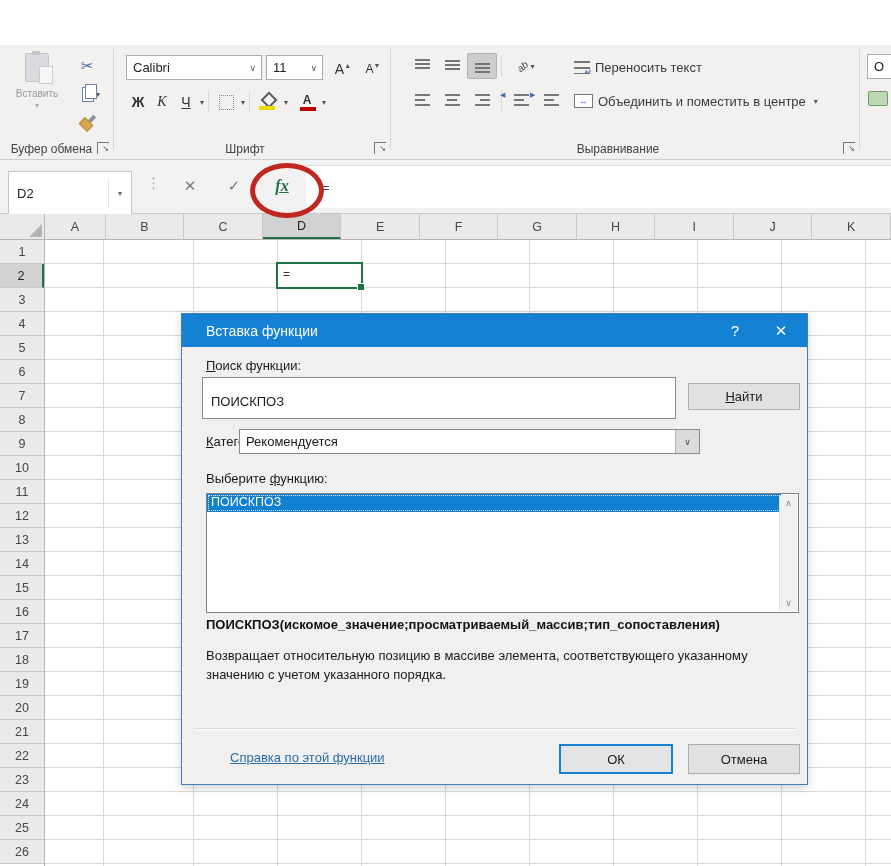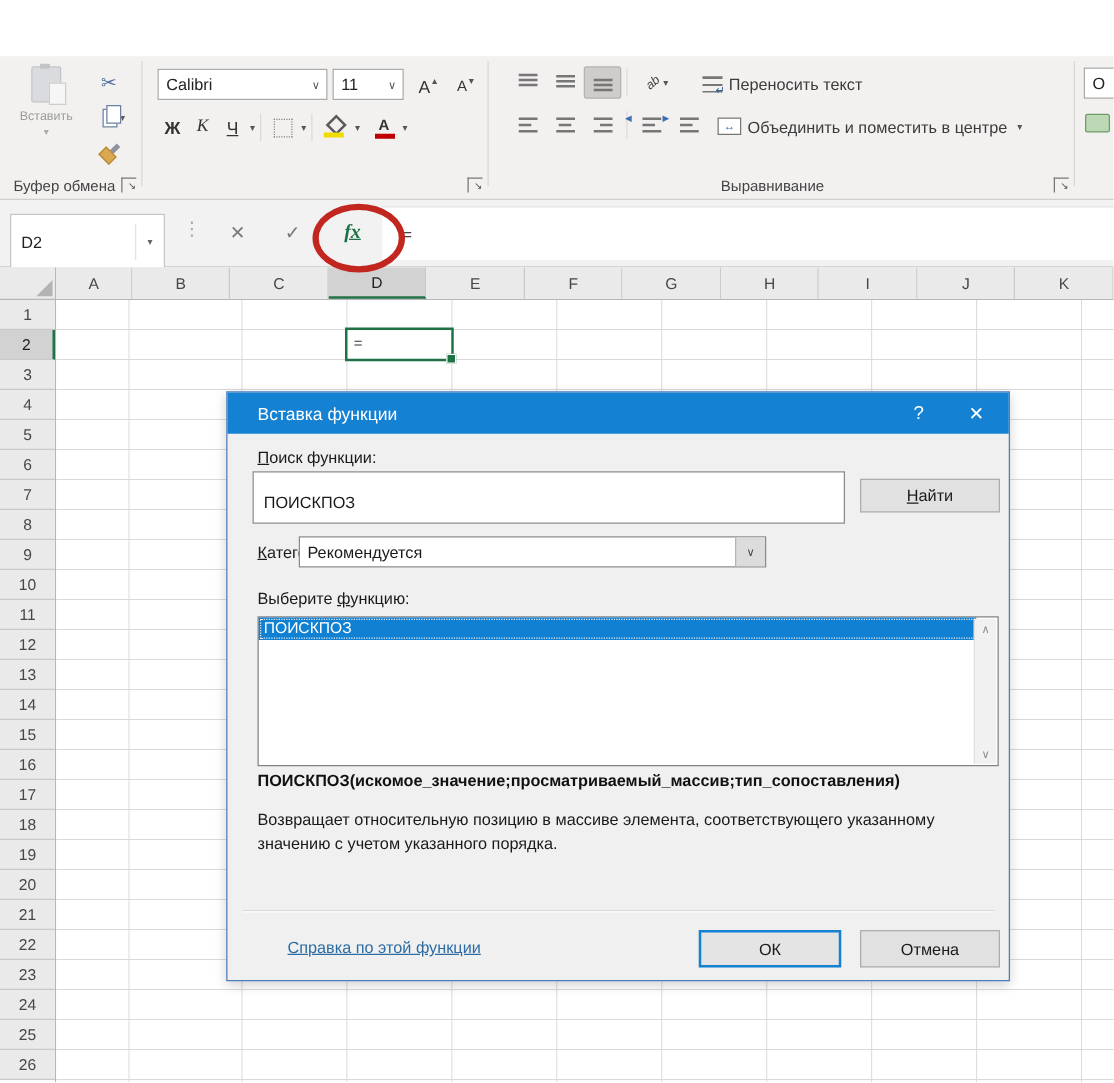--- a/index.html
+++ b/index.html
@@ -129,21 +129,21 @@
   .dtbtn{position:absolute;top:0;width:32px;height:33px;display:flex;align-items:center;justify-content:center;
          color:#fff;font-size:15px;}
   .dbody{position:absolute;left:0;top:33px;right:0;bottom:0;font-size:13px;color:#1a1a1a;}
   .dlabel{position:absolute;font-size:13px;color:#1a1a1a;}
   .mn{text-decoration:underline;}
   .searchbox{position:absolute;left:20px;top:30px;width:474px;height:42px;background:#fff;border:1px solid #8a8a8a;
              box-sizing:border-box;font-size:13px;color:#1a1a1a;padding:7px 8px 0 8px;font-family:"Liberation Sans",sans-serif;outline:none;}
   .gbtn{position:absolute;background:#e1e1e1;border:1px solid #adadad;box-sizing:border-box;font-size:13px;color:#1a1a1a;
         display:flex;align-items:center;justify-content:center;}
   .gbtn.default{border:2px solid #1581d3;background:#e4e4e4;}
-  .catsel{position:absolute;left:57px;top:82px;width:374px;height:25px;background:#fff;border:1px solid #8a8a8a;
+  .catsel{position:absolute;left:57px;top:82px;width:461px;height:25px;background:#fff;border:1px solid #8a8a8a;
           box-sizing:border-box;display:flex;align-items:center;font-size:13px;}
   .catsel .val{flex:1;padding-left:6px;}
   .catsel .arrbox{width:24px;height:100%;background:#dcdcdc;border-left:1px solid #b5b5b5;display:flex;
                   align-items:center;justify-content:center;font-size:9px;color:#444;box-sizing:border-box;}
   .listbox{position:absolute;left:24px;top:146px;width:593px;height:120px;background:#fff;border:1px solid #808080;
            box-sizing:border-box;}
   .fitem{height:18px;font-size:12.5px;color:#1a1a1a;padding:1px 0 0 4px;box-sizing:border-box;}
   .fitem.sel{background:#1080d2;color:#fff;outline:1px dotted #e8e8e8;outline-offset:-2px;width:calc(100% - 17px);}
   .lscroll{position:absolute;right:1px;top:1px;width:17px;bottom:1px;background:#f1f1f1;border-left:1px solid #e0e0e0;}
   .lscroll .sup,.lscroll .sdn{position:absolute;left:0;width:100%;height:16px;text-align:center;font-size:9px;color:#8a8a8a;line-height:16px;}
@@ -221,20 +221,21 @@
         <span class="dd">▾</span>
         <div style="width:6px;"></div>
         <div class="rbtn" style="width:24px;height:24px;">
           <span class="fontcolic">
             <span class="ltr">А</span>
             <span class="colorbar" style="background:#c00000;left:1px;"></span>
           </span>
         </div>
         <span class="dd">▾</span>
       </div>
+      <div class="grouplabel">Шрифт</div>
       <div class="launcher">↘</div>
     </div>
 
     <div class="group" style="left:391px;width:468px;">
       <div style="position:absolute;left:16px;top:8px;display:flex;align-items:center;height:26px;">
         <div class="rbtn" style="width:28px;height:24px;">
             <span class="vl vtop">
               <i></i>
               <i></i>
               <i></i>
@@ -253,21 +254,21 @@
               <i></i>
               <i></i>
             </span>
           </div>
         <div class="vsep"></div>
         <div class="rbtn" style="width:38px;height:24px;">
           <span class="orientic">ab</span>
           <span class="dd">▾</span>
         </div>
       </div>
-      <div class="rbtn" style="position:absolute;left:164px;top:8px;height:26px;padding:0 6px;">
+      <div class="rbtn" style="position:absolute;left:176px;top:8px;height:26px;padding:0 6px;">
         <span class="wrapic"></span>
         <span class="ribtext">Переносить текст</span>
       </div>
       <div style="position:absolute;left:16px;top:42px;display:flex;align-items:center;height:26px;">
         <div class="rbtn" style="width:28px;height:24px;">
             <span class="hl left">
               <i></i>
               <i></i>
               <i></i>
             </span>

